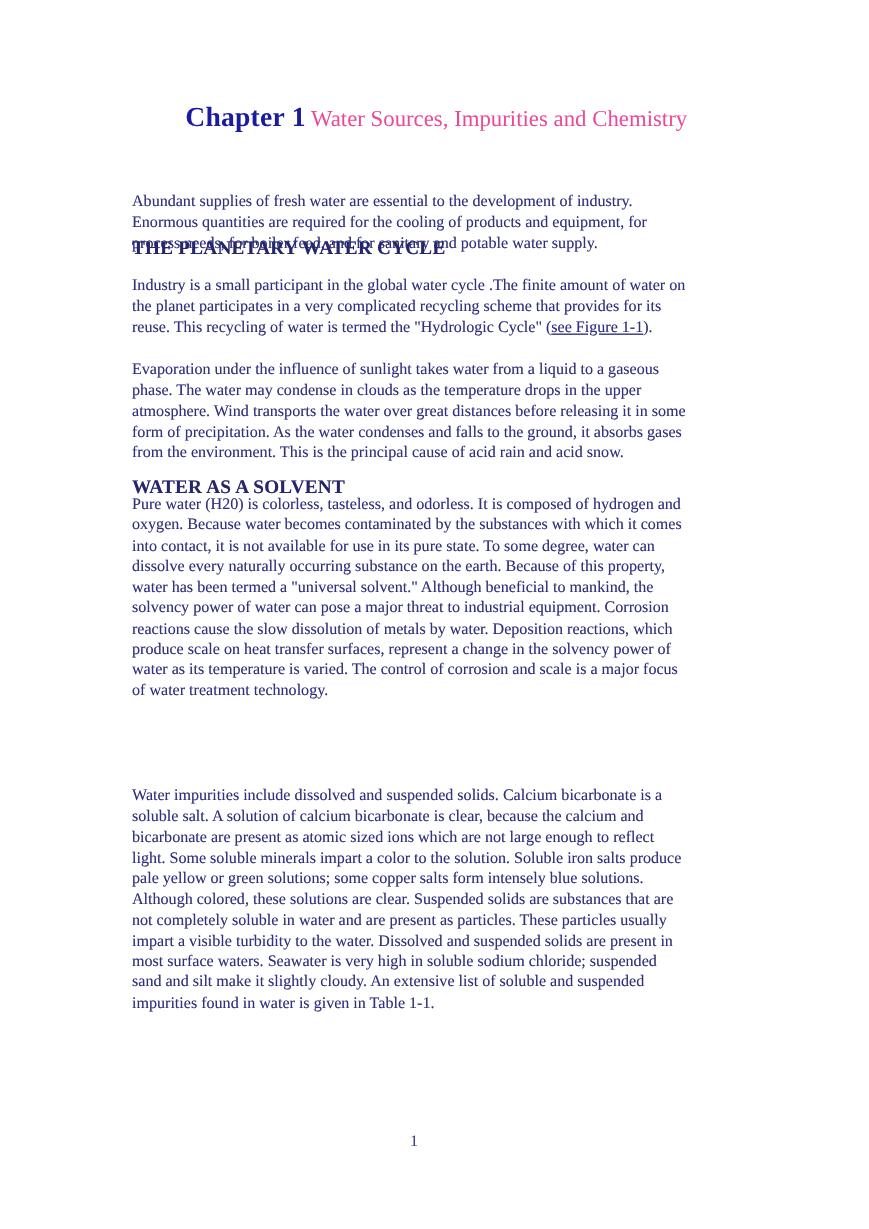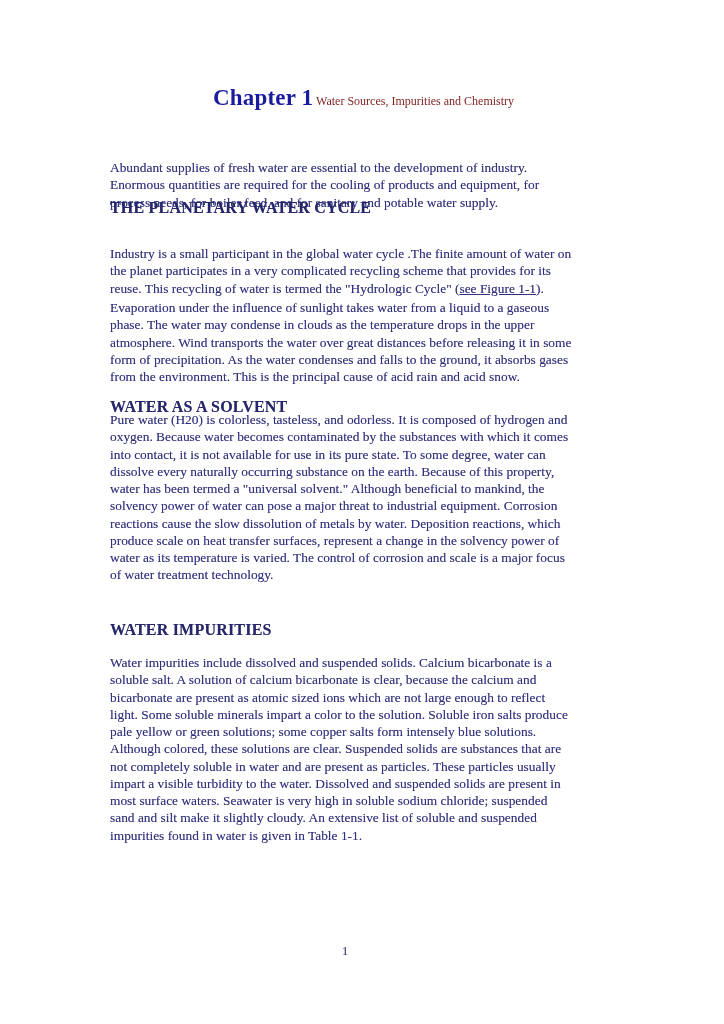--- a/index.html
+++ b/index.html
@@ -26,23 +26,23 @@
     white-space: nowrap;
   }
   .chapter-bold {
     font-size: 23px;
     font-weight: bold;
     color: #1b1b9e;
     letter-spacing: 0.2px;
     text-align: right;
   }
   .chapter-rest {
-    font-size: 12px;
+    font-size: 19px;
     font-weight: normal;
-    color: #7f1d1d;
+    color: #ec4899;
   }
   p.body-para {
     margin: 0;
     font-size: 13.4px;
     line-height: 17.25px;
     color: #31317d;
     white-space: pre-line;
     width: 560px;
     text-shadow: 0 0 0.4px rgba(49,49,125,0.45);
   }
@@ -74,21 +74,21 @@
 <div id="page">
 
   <div class="abs doc-title" style="top:85px;"><span class="chapter-bold">Chapter 1</span><span class="chapter-rest"> Water Sources, Impurities and Chemistry</span></div>
 
   <p class="abs body-para" style="top:131px;margin-top:28px;">Abundant supplies of fresh water are essential to the development of industry.
 Enormous quantities are required for the cooling of products and equipment, for
 process needs, for boiler feed, and for sanitary and potable water supply.</p>
 
   <h2 class="abs sec-heading" style="top:199px;">THE PLANETARY WATER CYCLE</h2>
 
-  <p class="abs body-para" style="top:229px;margin-top:16px;"><span>Industry is a small participant in the global water cycle .The finite amount of water on
+  <p class="abs body-para" style="top:229px;"><span>Industry is a small participant in the global water cycle .The finite amount of water on
 the planet participates in a very complicated recycling scheme that provides for its
 reuse. This recycling of water is termed the "Hydrologic Cycle" (</span><a href="#" class="fig-link">see Figure 1-1</a><span>).</span></p>
 
   <p class="abs body-para" style="top:299px;">Evaporation under the influence of sunlight takes water from a liquid to a gaseous
 phase. The water may condense in clouds as the temperature drops in the upper
 atmosphere. Wind transports the water over great distances before releasing it in some
 form of precipitation. As the water condenses and falls to the ground, it absorbs gases
 from the environment. This is the principal cause of acid rain and acid snow.</p>
 
   <h2 class="abs sec-heading" style="top:398px;">WATER AS A SOLVENT</h2>
@@ -97,21 +97,20 @@
 oxygen. Because water becomes contaminated by the substances with which it comes
 into contact, it is not available for use in its pure state. To some degree, water can
 dissolve every naturally occurring substance on the earth. Because of this property,
 water has been termed a "universal solvent." Although beneficial to mankind, the
 solvency power of water can pose a major threat to industrial equipment. Corrosion
 reactions cause the slow dissolution of metals by water. Deposition reactions, which
 produce scale on heat transfer surfaces, represent a change in the solvency power of
 water as its temperature is varied. The control of corrosion and scale is a major focus
 of water treatment technology.</p>
 
-  <h2 class="abs sec-heading" style="top:621px;">WATER IMPURITIES</h2>
 
   <p class="abs body-para" style="top:654px;">Water impurities include dissolved and suspended solids. Calcium bicarbonate is a
 soluble salt. A solution of calcium bicarbonate is clear, because the calcium and
 bicarbonate are present as atomic sized ions which are not large enough to reflect
 light. Some soluble minerals impart a color to the solution. Soluble iron salts produce
 pale yellow or green solutions; some copper salts form intensely blue solutions.
 Although colored, these solutions are clear. Suspended solids are substances that are
 not completely soluble in water and are present as particles. These particles usually
 impart a visible turbidity to the water. Dissolved and suspended solids are present in
 most surface waters. Seawater is very high in soluble sodium chloride; suspended

